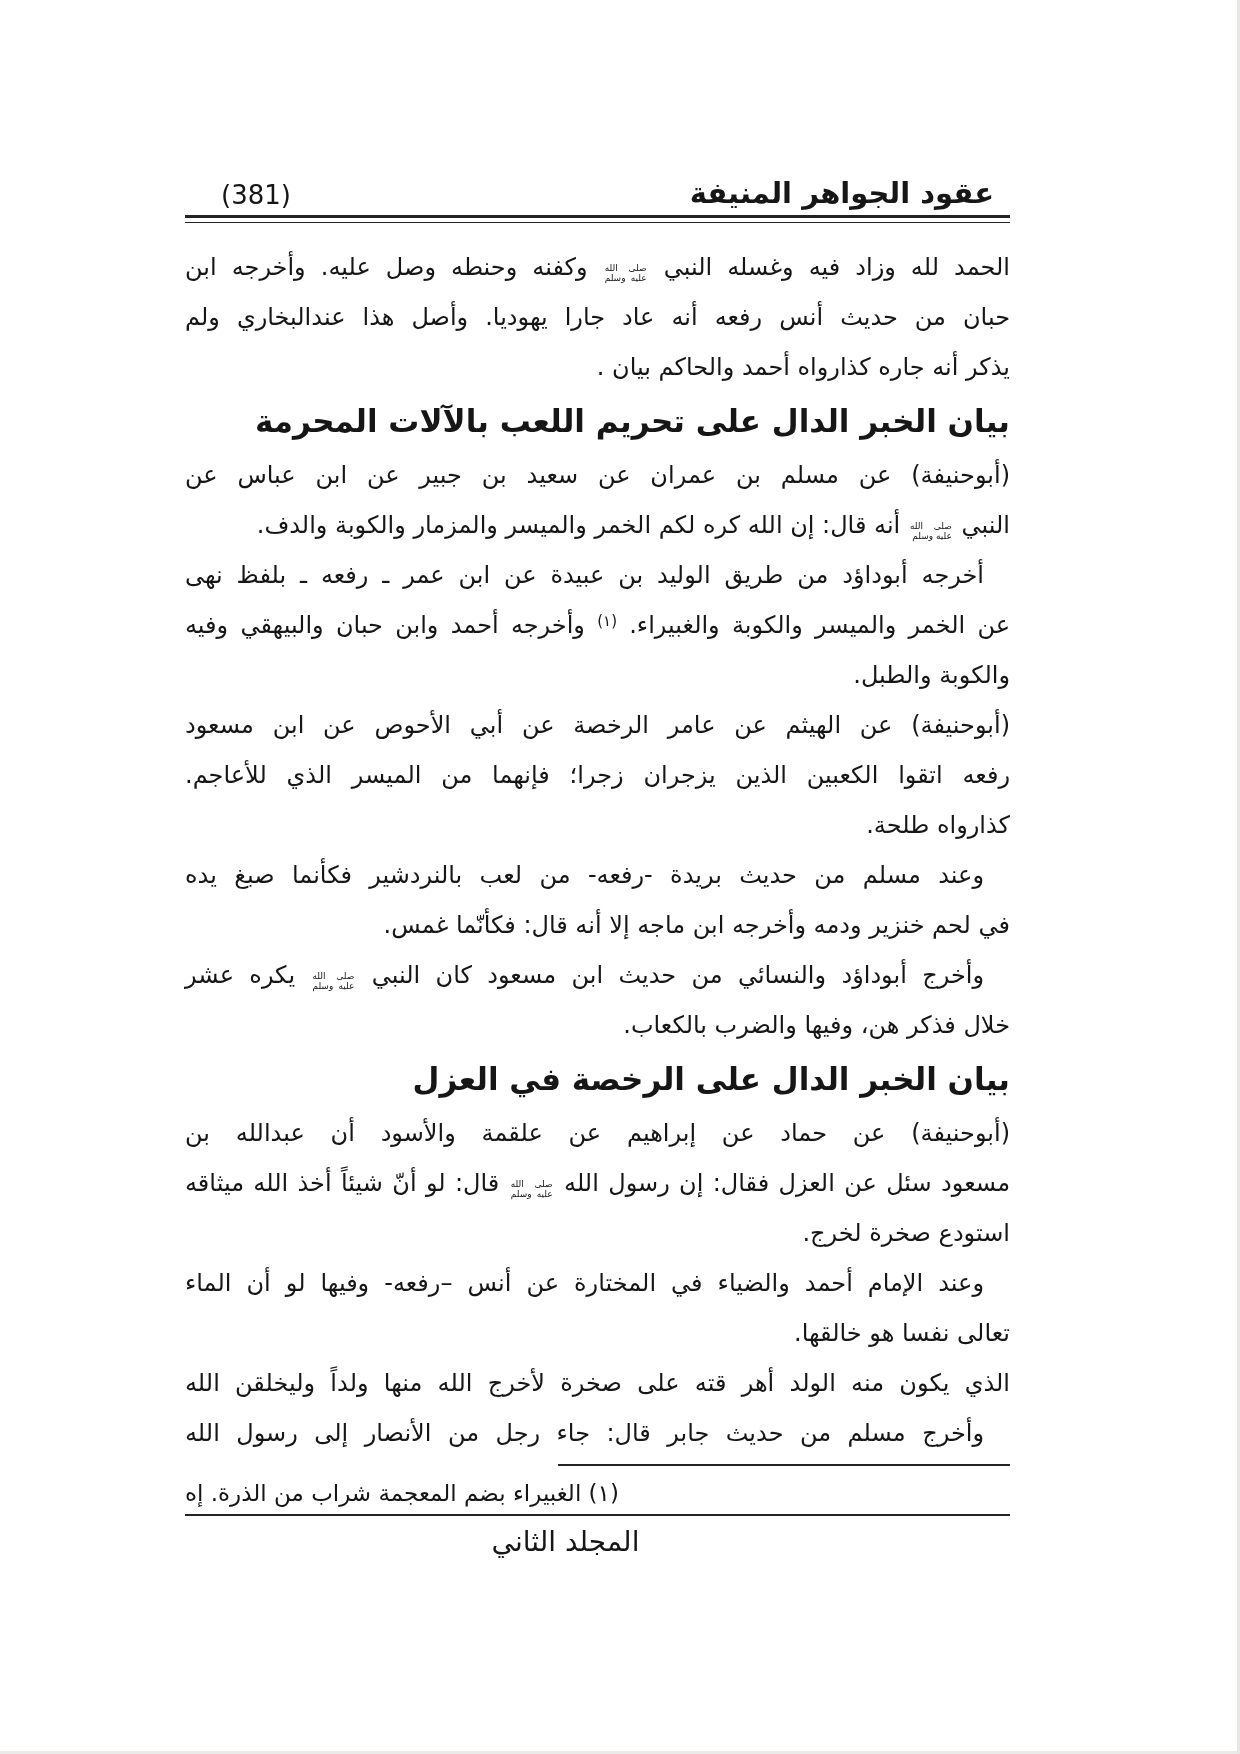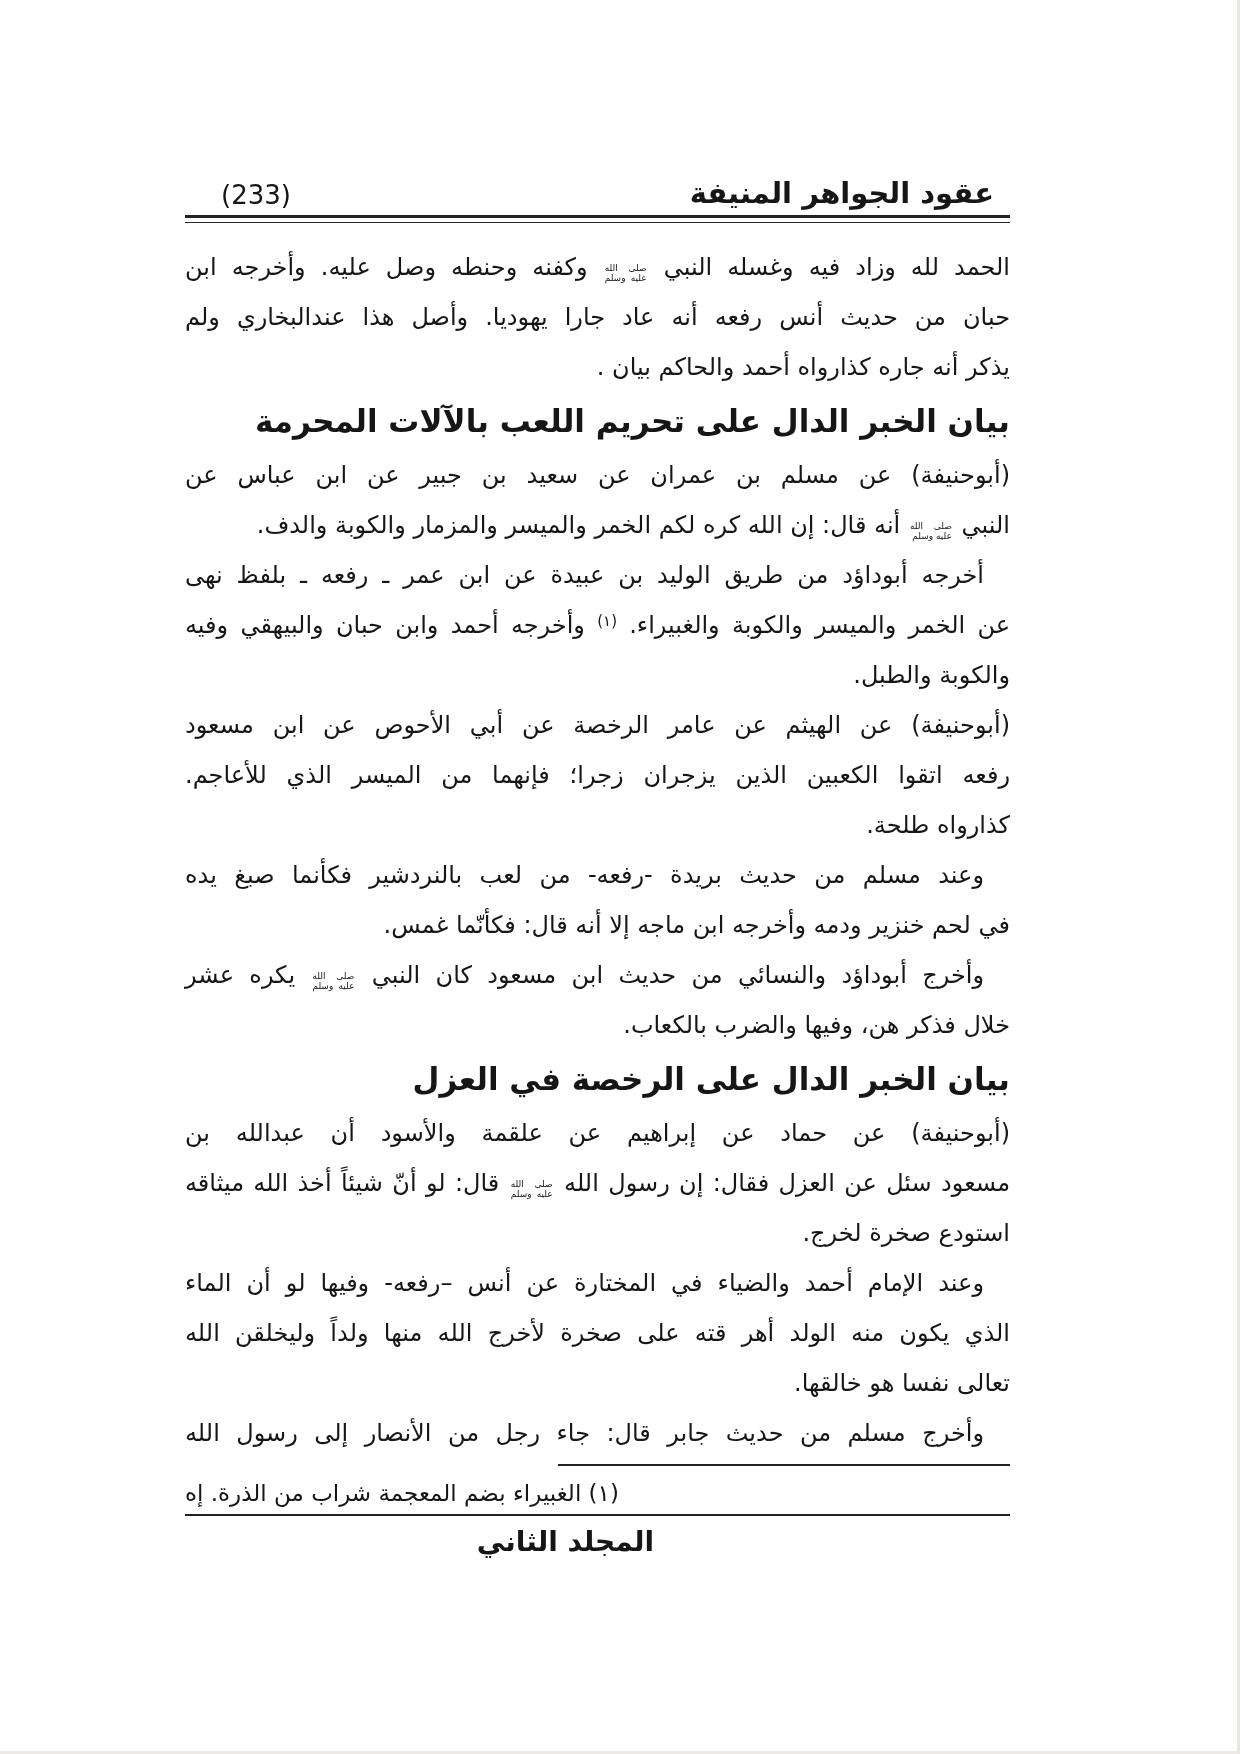--- a/index.html
+++ b/index.html
@@ -76,31 +76,31 @@
   }
   .bottom-rule{
     position:absolute;top:1514px;right:230px;left:185px;
     border-top:2px solid var(--rule);
   }
   .footer-row{
     position:absolute;top:1518px;right:230px;left:185px;
     text-align:center;padding-right:64px;
   }
   .volume-label{
-    font-size:28px;font-weight:bold;line-height:48px;
+    font-size:28px;font-weight:normal;line-height:48px;
   }
 </style>
 </head>
 <body>
 
 <div class="page">
 
   <div class="header-row">
     <span class="book-title">عقود الجواهر المنيفة</span>
-    <span class="page-number">(233)</span>
+    <span class="page-number">(381)</span>
   </div>
 
   <div class="double-rule"></div>
 
   <main class="page-body">
       <div class="para">
         <div class="line full">الحمد لله وزاد فيه وغسله النبي <span class="saw">صلى الله عليه وسلم</span> وكفنه وحنطه وصل عليه. وأخرجه ابن</div>
         <div class="line full">حبان من حديث أنس رفعه أنه عاد جارا يهوديا. وأصل هذا عندالبخاري ولم</div>
         <div class="line end">يذكر أنه جاره كذارواه أحمد والحاكم بيان .</div>
       </div>
@@ -128,22 +128,22 @@
         <div class="line end">خلال فذكر هن، وفيها والضرب بالكعاب.</div>
       </div>
       <div class="heading">بيان الخبر الدال على الرخصة في العزل</div>
       <div class="para">
         <div class="line full">(أبوحنيفة) عن حماد عن إبراهيم عن علقمة والأسود أن عبدالله بن</div>
         <div class="line full">مسعود سئل عن العزل فقال: إن رسول الله <span class="saw">صلى الله عليه وسلم</span> قال: لو أنّ شيئاً أخذ الله ميثاقه</div>
         <div class="line end">استودع صخرة لخرج.</div>
       </div>
       <div class="para">
         <div class="line full indent">وعند الإمام أحمد والضياء في المختارة عن أنس –رفعه- وفيها لو أن الماء</div>
+        <div class="line end">تعالى نفسا هو خالقها.</div>
         <div class="line full">الذي يكون منه الولد أهر قته على صخرة لأخرج الله منها ولداً وليخلقن الله</div>
-        <div class="line end">تعالى نفسا هو خالقها.</div>
       </div>
       <div class="para">
         <div class="line full indent">وأخرج مسلم من حديث جابر قال: جاء رجل من الأنصار إلى رسول الله</div>
       </div>
     </main>
 
   <div class="footnote-sep"></div>
 
   <div class="footnote-line">(١) الغبيراء بضم المعجمة شراب من الذرة. إه</div>
 

